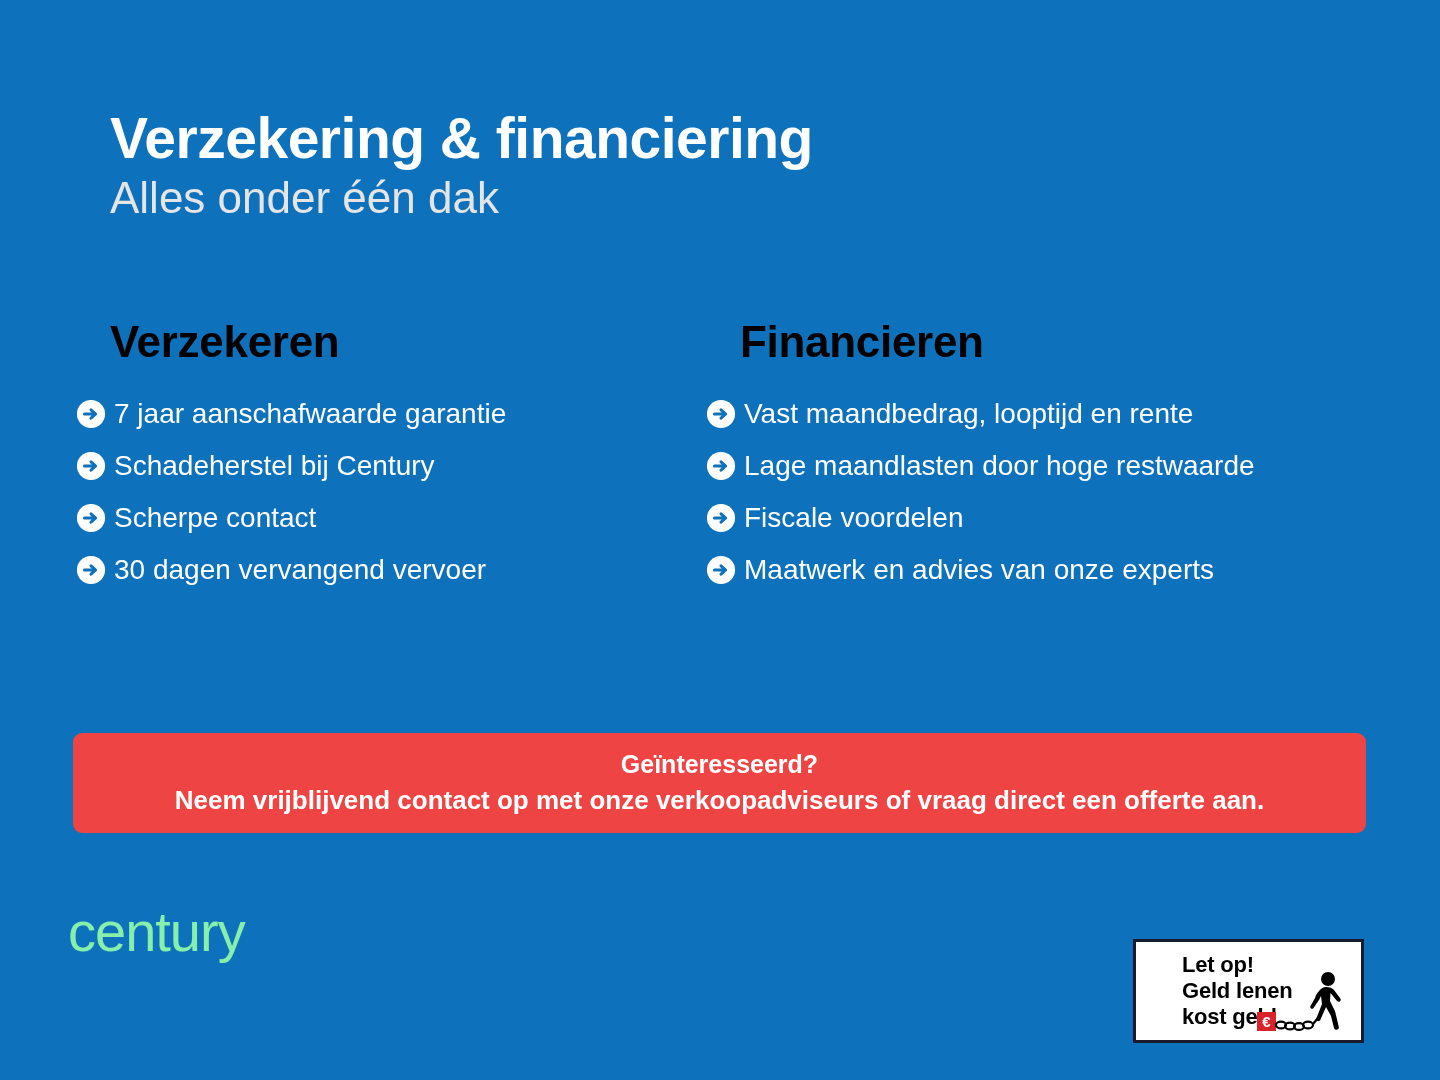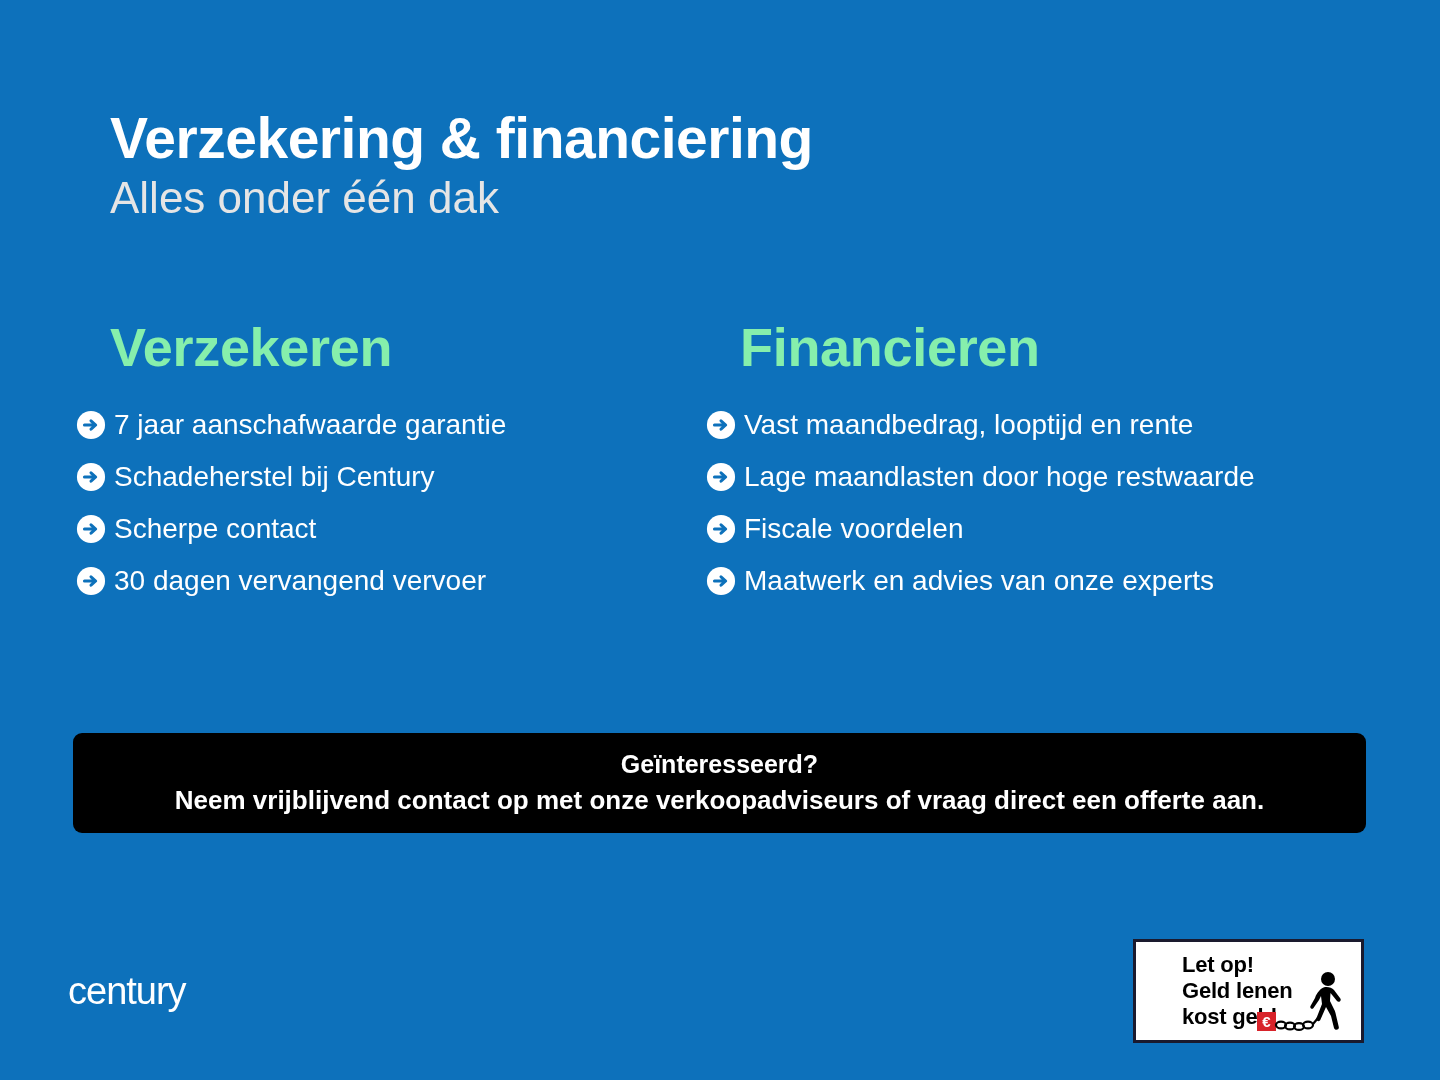--- a/index.html
+++ b/index.html
@@ -55,23 +55,23 @@
     width: 1440px;
     display: flex;
   }
   .column {
     box-sizing: border-box;
   }
   .column.left  { width: 630px; padding-left: 112px; }
   .column.right { width: 700px; padding-left: 112px; }
 
   .col-heading {
-    font-size: 54px;
-    font-weight: 700;
-    color: #86efac;
+    font-size: 44px;
+    font-weight: 700;
+    color: #000000;
     line-height: 1.1;
     letter-spacing: -0.3px;
     margin: 0 0 22px -2px;
     white-space: nowrap;
   }
 
   .feature-list {
     list-style: none;
     margin: 0;
     padding: 0;
@@ -123,24 +123,24 @@
     font-weight: 700;
     color: #ffffff;
     line-height: 1.2;
     white-space: nowrap;
   }
 
   
   .logo {
     position: absolute;
     left: 68px;
-    top: 972px;
-    font-size: 38px;
+    top: 904px;
+    font-size: 56px;
     font-weight: 400;
-    color: #ffffff;
+    color: #86efac;
     letter-spacing: -1px;
     line-height: 1;
   }
 
   .warning-box {
     position: absolute;
     left: 1133px;
     top: 939px;
     width: 231px;
     height: 104px;
@@ -250,21 +250,21 @@
             <circle cx="16" cy="16" r="15" fill="#ffffff"></circle>
             <path d="M9 16 H20 M16 11.5 L21 16 L16 20.5" fill="none" stroke="#0d71bb" stroke-width="3.2" stroke-linecap="round" stroke-linejoin="round"></path>
           </svg>
           <span class="feature-text">Maatwerk en advies van onze experts</span>
         </li>
       </ul>
     </div>
 
   </div>
 
-  <div class="cta-banner" style="background: #000000;">
+  <div class="cta-banner" style="background: #ef4444;">
     <div class="cta-title">Geïnteresseerd?</div>
     <div class="cta-text">Neem vrijblijvend contact op met onze verkoopadviseurs of vraag direct een offerte aan.</div>
   </div>
 
   <div class="logo">century</div>
 
   <div class="warning-box" style="background: rgb(255, 255, 255); border-color: rgb(26, 26, 46);">
     <div class="warning-inner">
       <div class="warning-lines">
         <span>Let op!</span>

